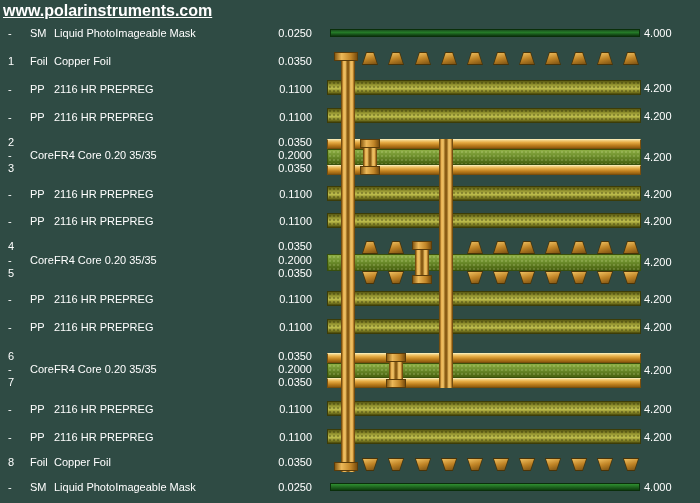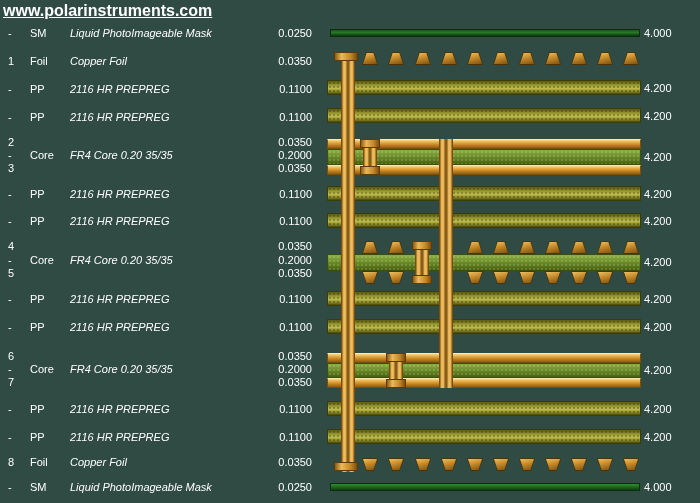--- a/index.html
+++ b/index.html
@@ -3,21 +3,21 @@
 <meta charset="utf-8">
 <style>
   html,body{margin:0;padding:0;background:#2f4b44;}
   .stage{position:relative;width:700px;height:503px;background:#2f4b44;overflow:hidden;
          font-family:"Liberation Sans",sans-serif;color:#fff;}
   .title{position:absolute;left:3px;top:2px;font-size:16px;font-weight:bold;
          text-decoration:underline;color:#fff;white-space:nowrap;z-index:6;}
   .txt{position:absolute;font-size:11px;line-height:12px;height:12px;white-space:nowrap;z-index:5;}
   .num{left:8px;}
   .type{left:30px;}
-  .desc{left:70px;font-style:italic;}
+  .desc{left:54px;}
   .thick{left:230px;width:82px;text-align:right;}
   .wlabel{left:644px;}
   .bar{position:absolute;box-sizing:border-box;z-index:1;}
   .sm-bar{left:330px;width:310px;height:8px;border:1px solid #0a2f0a;
           background:linear-gradient(to bottom,#1a4f1e,#257b28 40%,#0c330e);}
   .sm-bar.bright{background:linear-gradient(to bottom,#2f8f30,#1b5e1c 60%,#0e3e0f);}
   .pp-bar{left:327px;width:314px;height:15px;border:1px solid #3c3c08;
           background-image:radial-gradient(rgba(30,30,0,.28) 1px,transparent 1.3px),
             linear-gradient(to bottom,#5a5a12,#90902e 28%,#c0bf4e 55%,#7d7c22 85%,#454408);
           background-size:4px 4px,100% 100%;}

